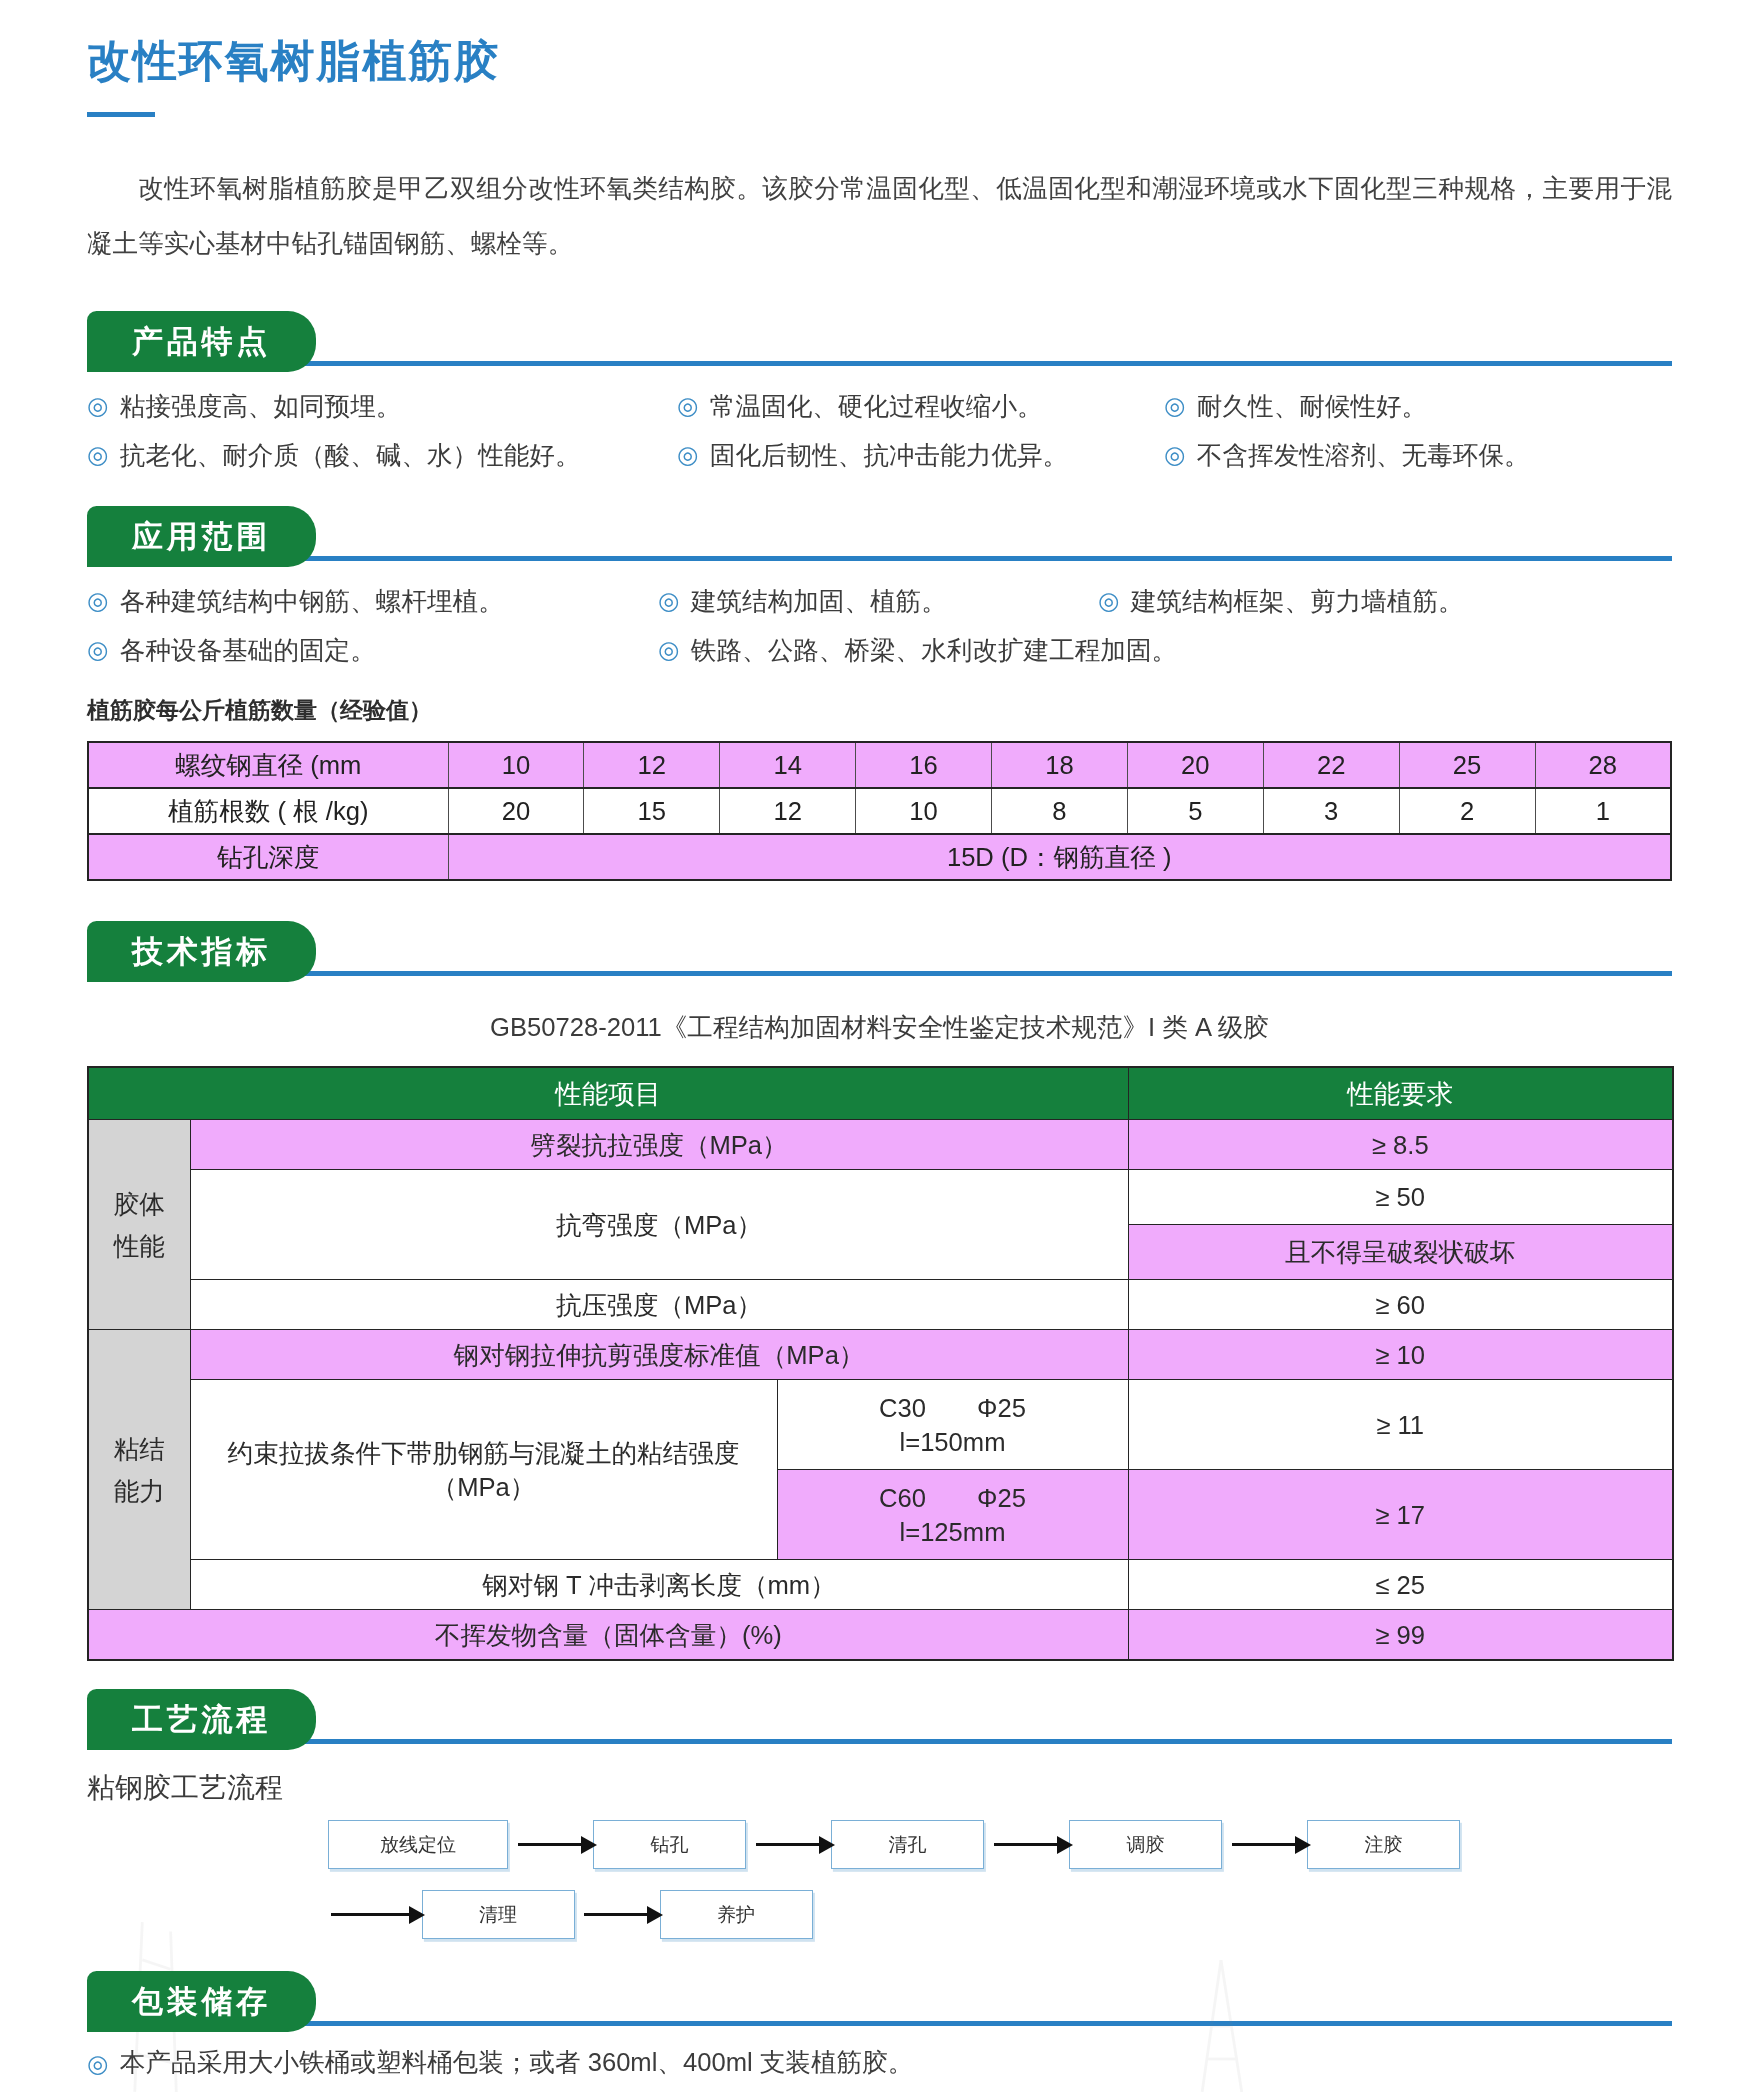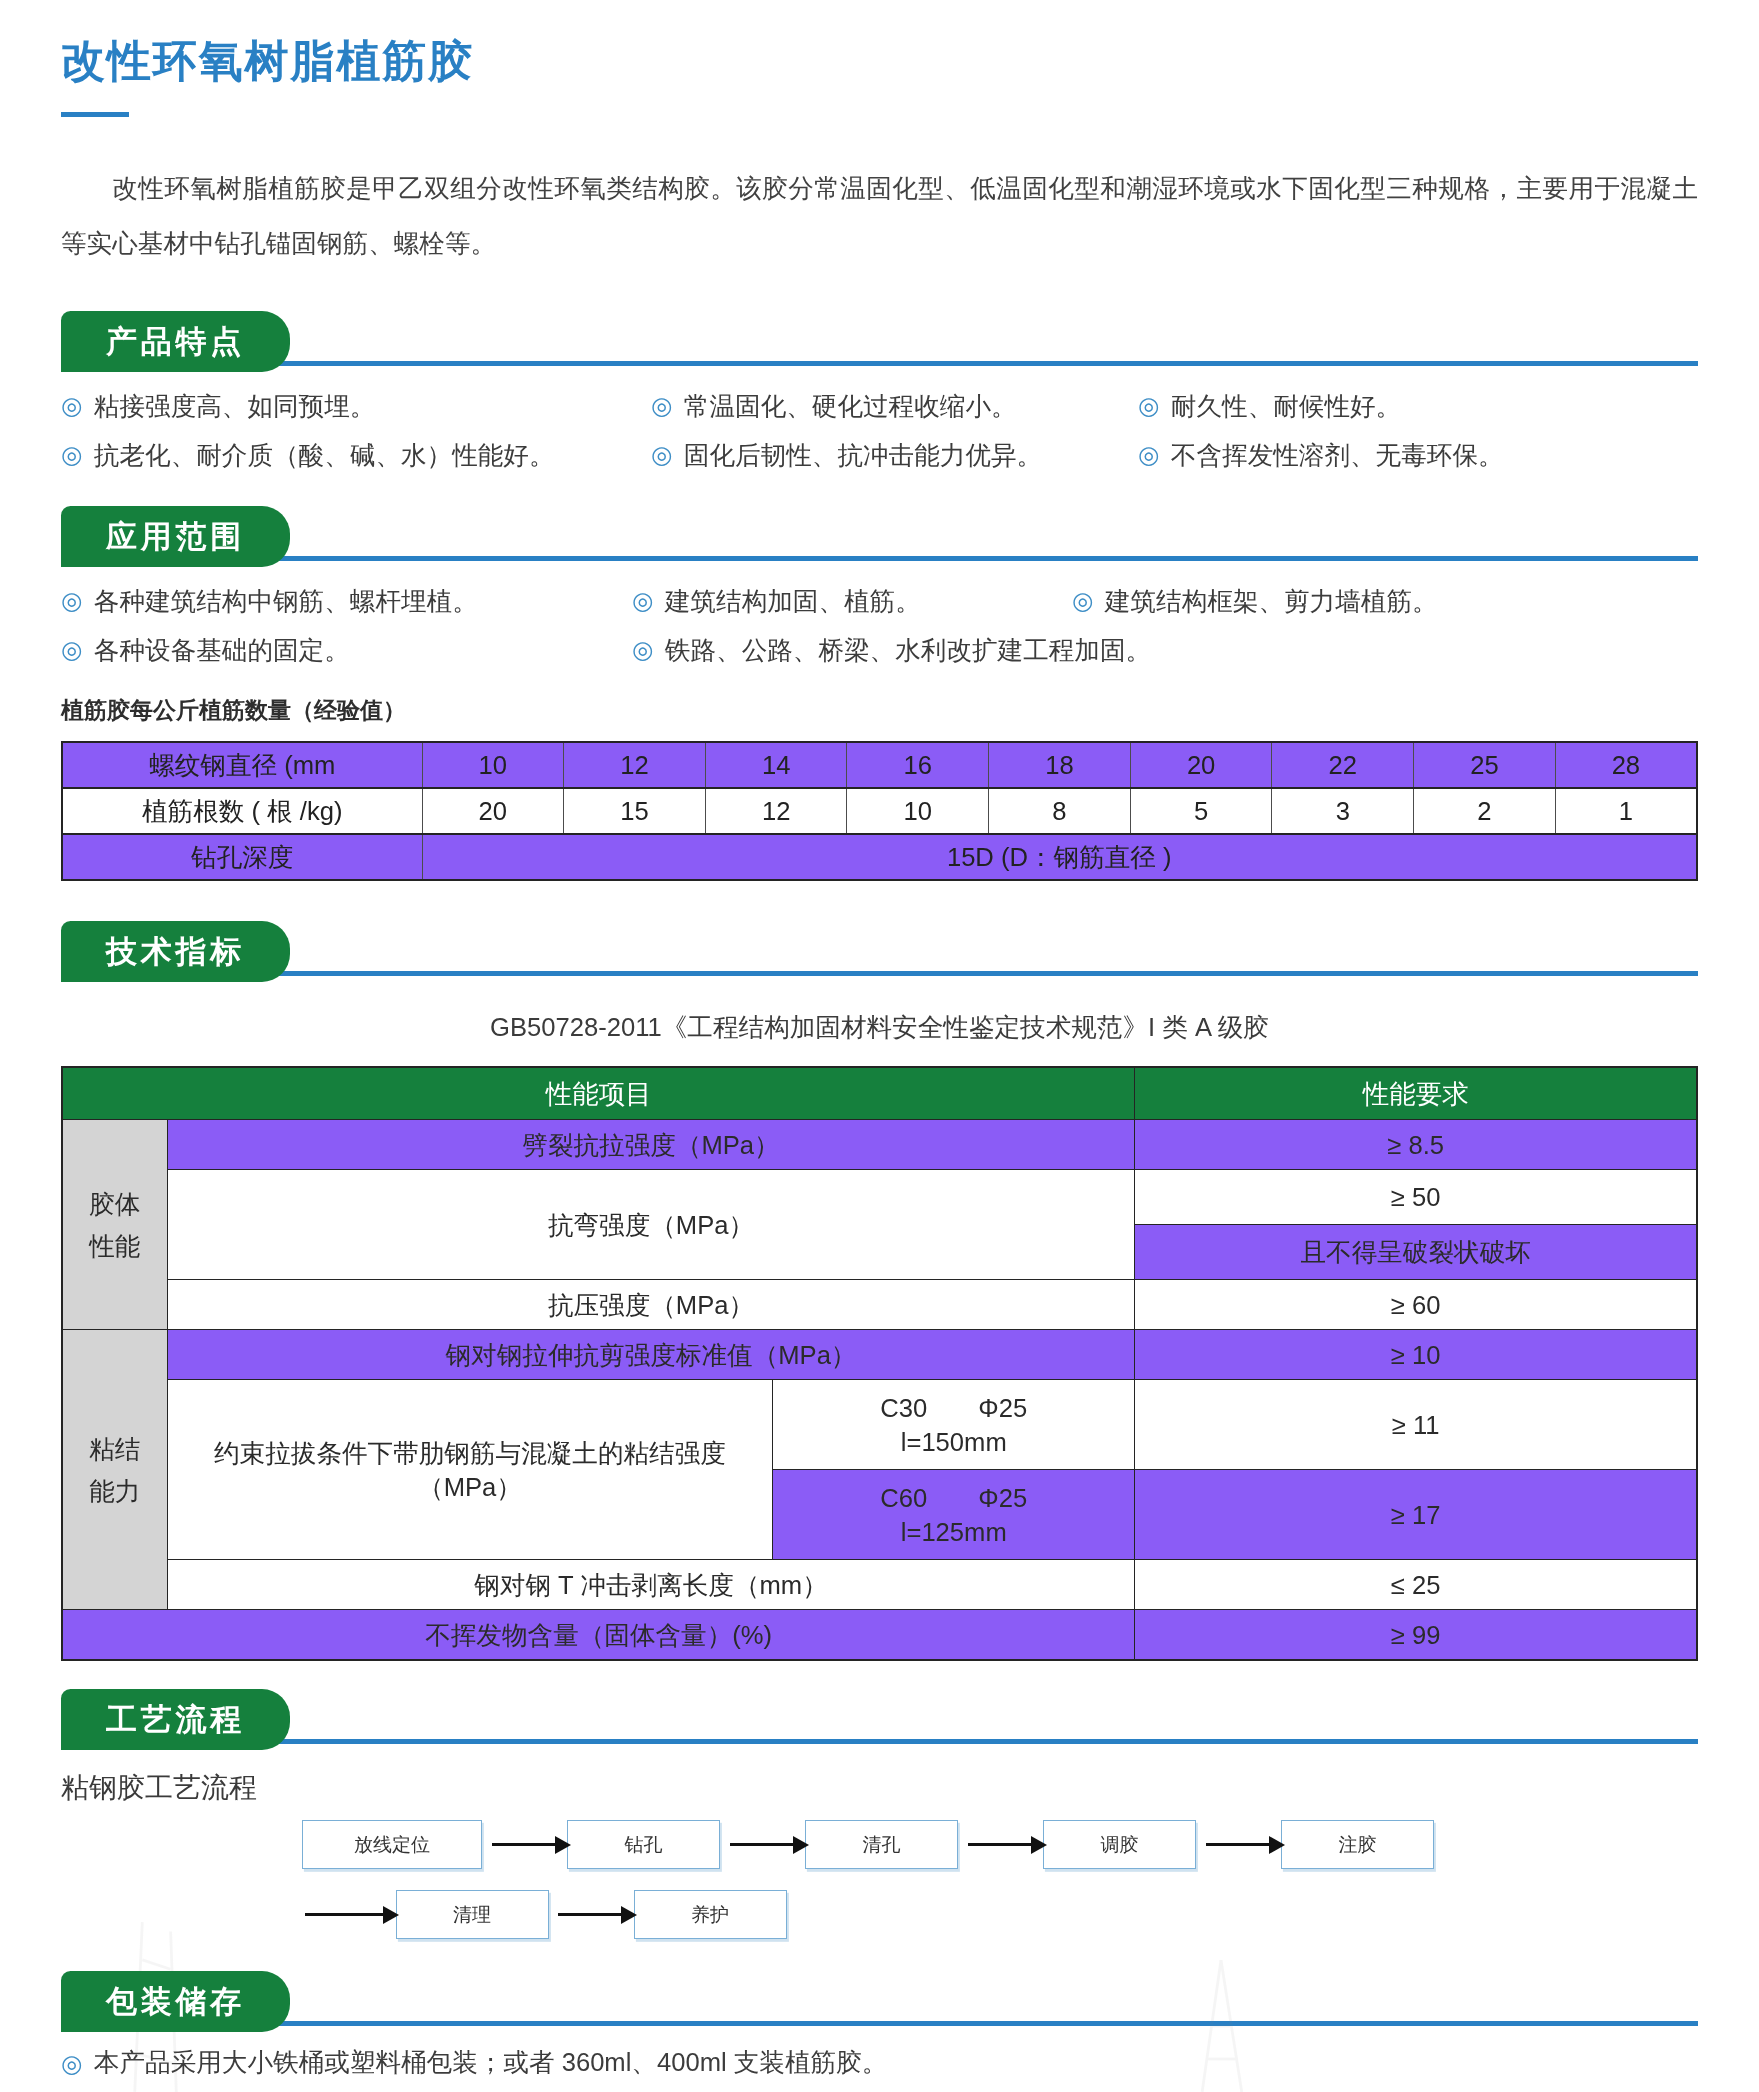--- a/index.html
+++ b/index.html
@@ -1,20 +1,20 @@
 <!DOCTYPE html>
 <html style="font-size:15px"><head>
 <meta charset="utf-8">
 <style>
   html,body{margin:0;padding:0;}
   body{
     width:1759px;height:2092px;background:#ffffff;position:relative;overflow:hidden;
     font-family:"Liberation Sans","DejaVu Sans",sans-serif;color:#3d3d3d;
   }
-  .content{padding:0 61px;position:relative;}
+  .content{padding:0 87px;position:relative;}
 
   
   .page-title{margin:36px 0 0;font-size:44px;line-height:49px;font-weight:bold;color:#2980C4;letter-spacing:1.9px;}
   .title-underline{width:68px;height:5.7px;background:#2980C4;margin-top:26.5px;}
 
   
   .intro{margin:44px 0 0;font-size:25.6px;line-height:55px;color:#414141;text-indent:2em;text-align:justify;}
 
   
   .section-header{position:relative;height:61px;}
@@ -32,21 +32,21 @@
   .bullets.apps{grid-template-columns:571px 440px 1fr;}
   .bullet{display:flex;align-items:flex-start;line-height:34px;}
   .dot{color:#3E8EC6;margin-right:11.4px;font-size:24.6px;line-height:34px;}
 
   
   .table-caption{margin-top:28px;font-size:23px;font-weight:bold;color:#2e2e2e;}
   table.dosage{width:100%;border-collapse:collapse;margin-top:15px;font-size:25.6px;color:#222;
     border:2.8px solid #242424;table-layout:fixed;}
   table.dosage td{border:0.9px solid #4c4c4c;border-top:2.8px solid #242424;border-bottom:2.8px solid #242424;
     height:42px;text-align:center;}
-  td.gray, .gray{background:#8b5cf6;}
+  td.gray, .gray{background:#f0abfc;}
 
   
   .tech-caption{margin-top:28px;text-align:center;font-size:25.6px;color:#3b3b3b;}
   table.tech{width:100%;border-collapse:collapse;margin-top:21px;font-size:25.6px;color:#2b2b2b;
     border:2.8px solid #242424;table-layout:fixed;}
   table.tech th{background:#15803d;color:#ffffff;font-weight:normal;height:49px;border:1.9px solid #242424;font-size:26.5px;}
   table.tech td{border:1.9px solid #242424;text-align:center;height:47px;line-height:34px;}
   table.tech td.tall{height:87px;}
   table.tech .groupcell{background:#D4D4D4;padding:0 24.6px;line-height:42px;}
 

